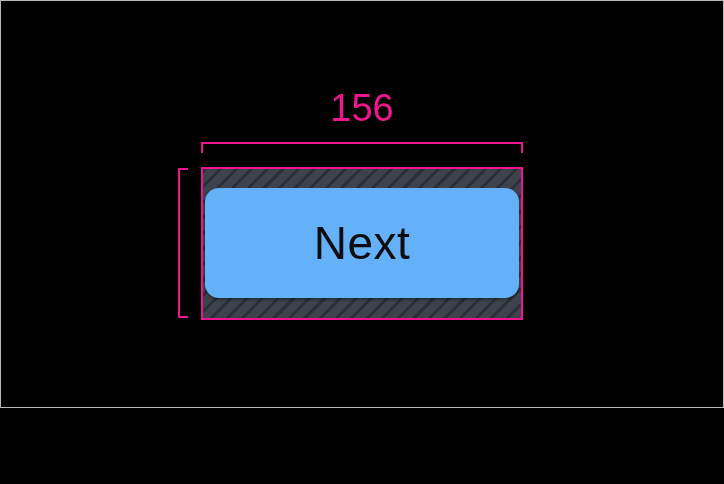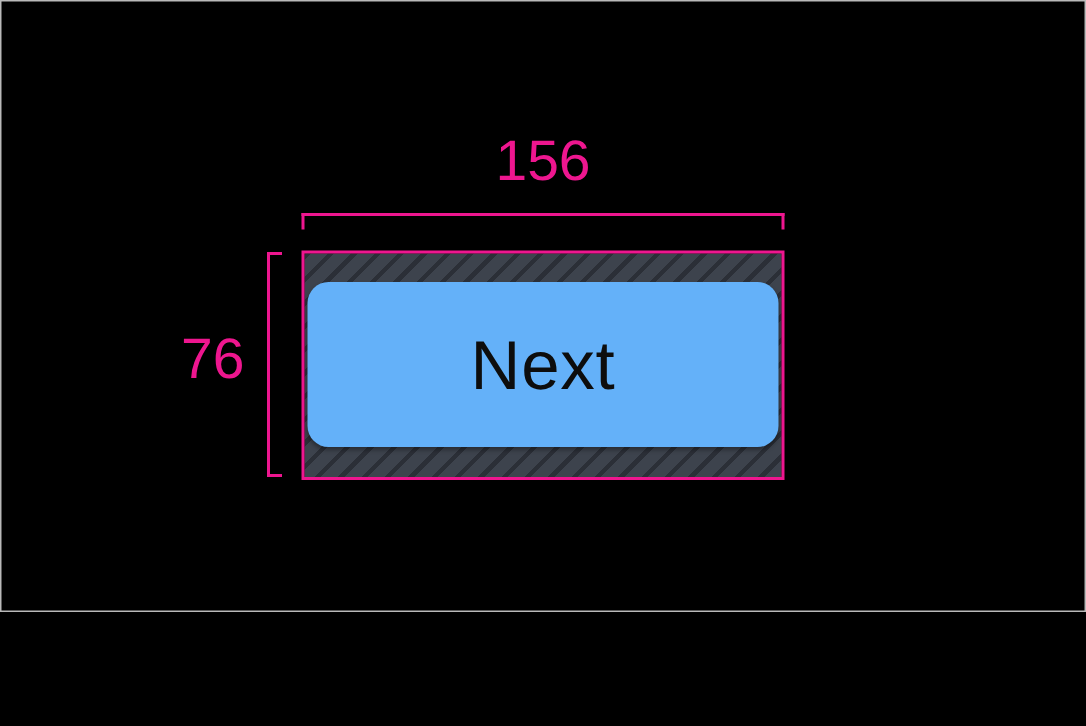--- a/index.html
+++ b/index.html
@@ -82,21 +82,20 @@
 </style>
 </head>
 <body>
 
 <div class="screen">
 
   <div class="dim-label width-label">156</div>
 
   <div class="h-bracket"></div>
 
-  <div class="dim-label height-label">76</div>
 
   <div class="v-bracket"></div>
 
   <div class="selection-rect">
     <button class="next-btn">Next</button>
   </div>
 
 </div>
 
 </body></html>

